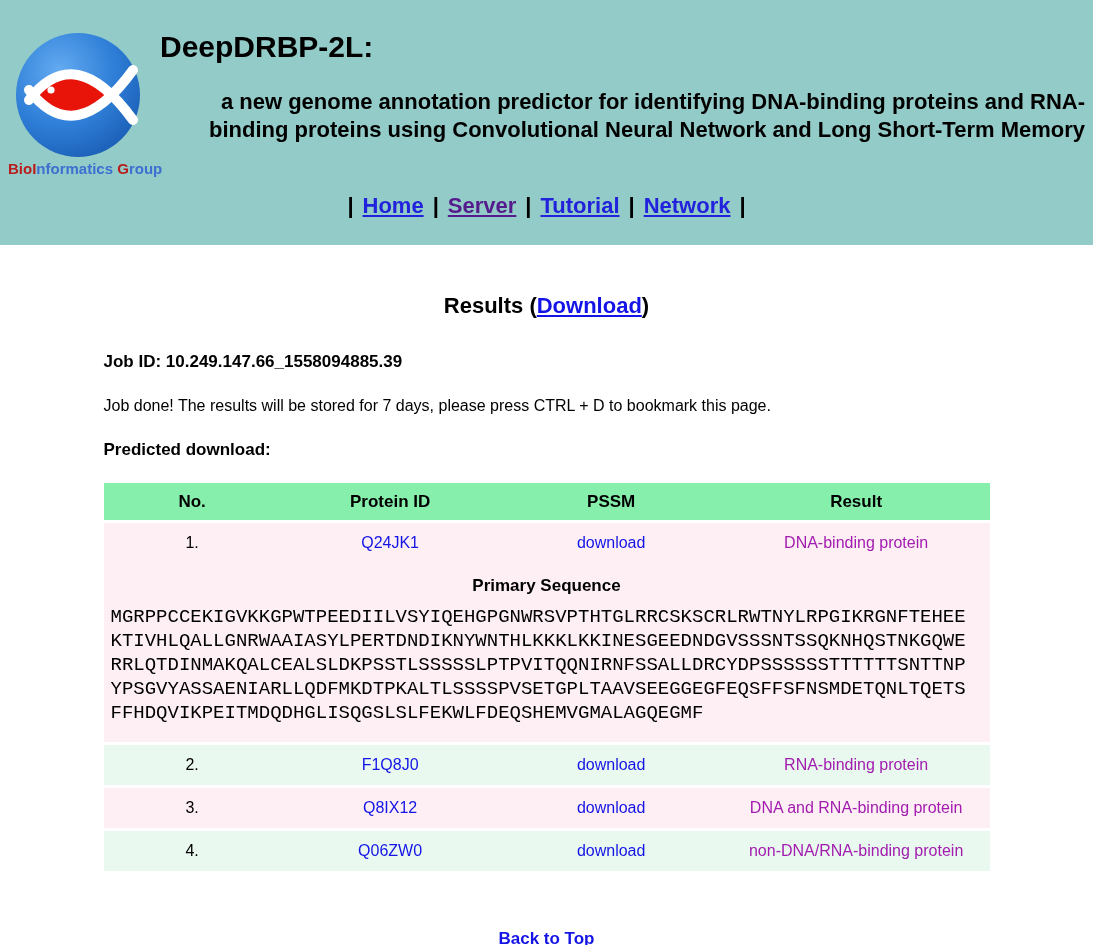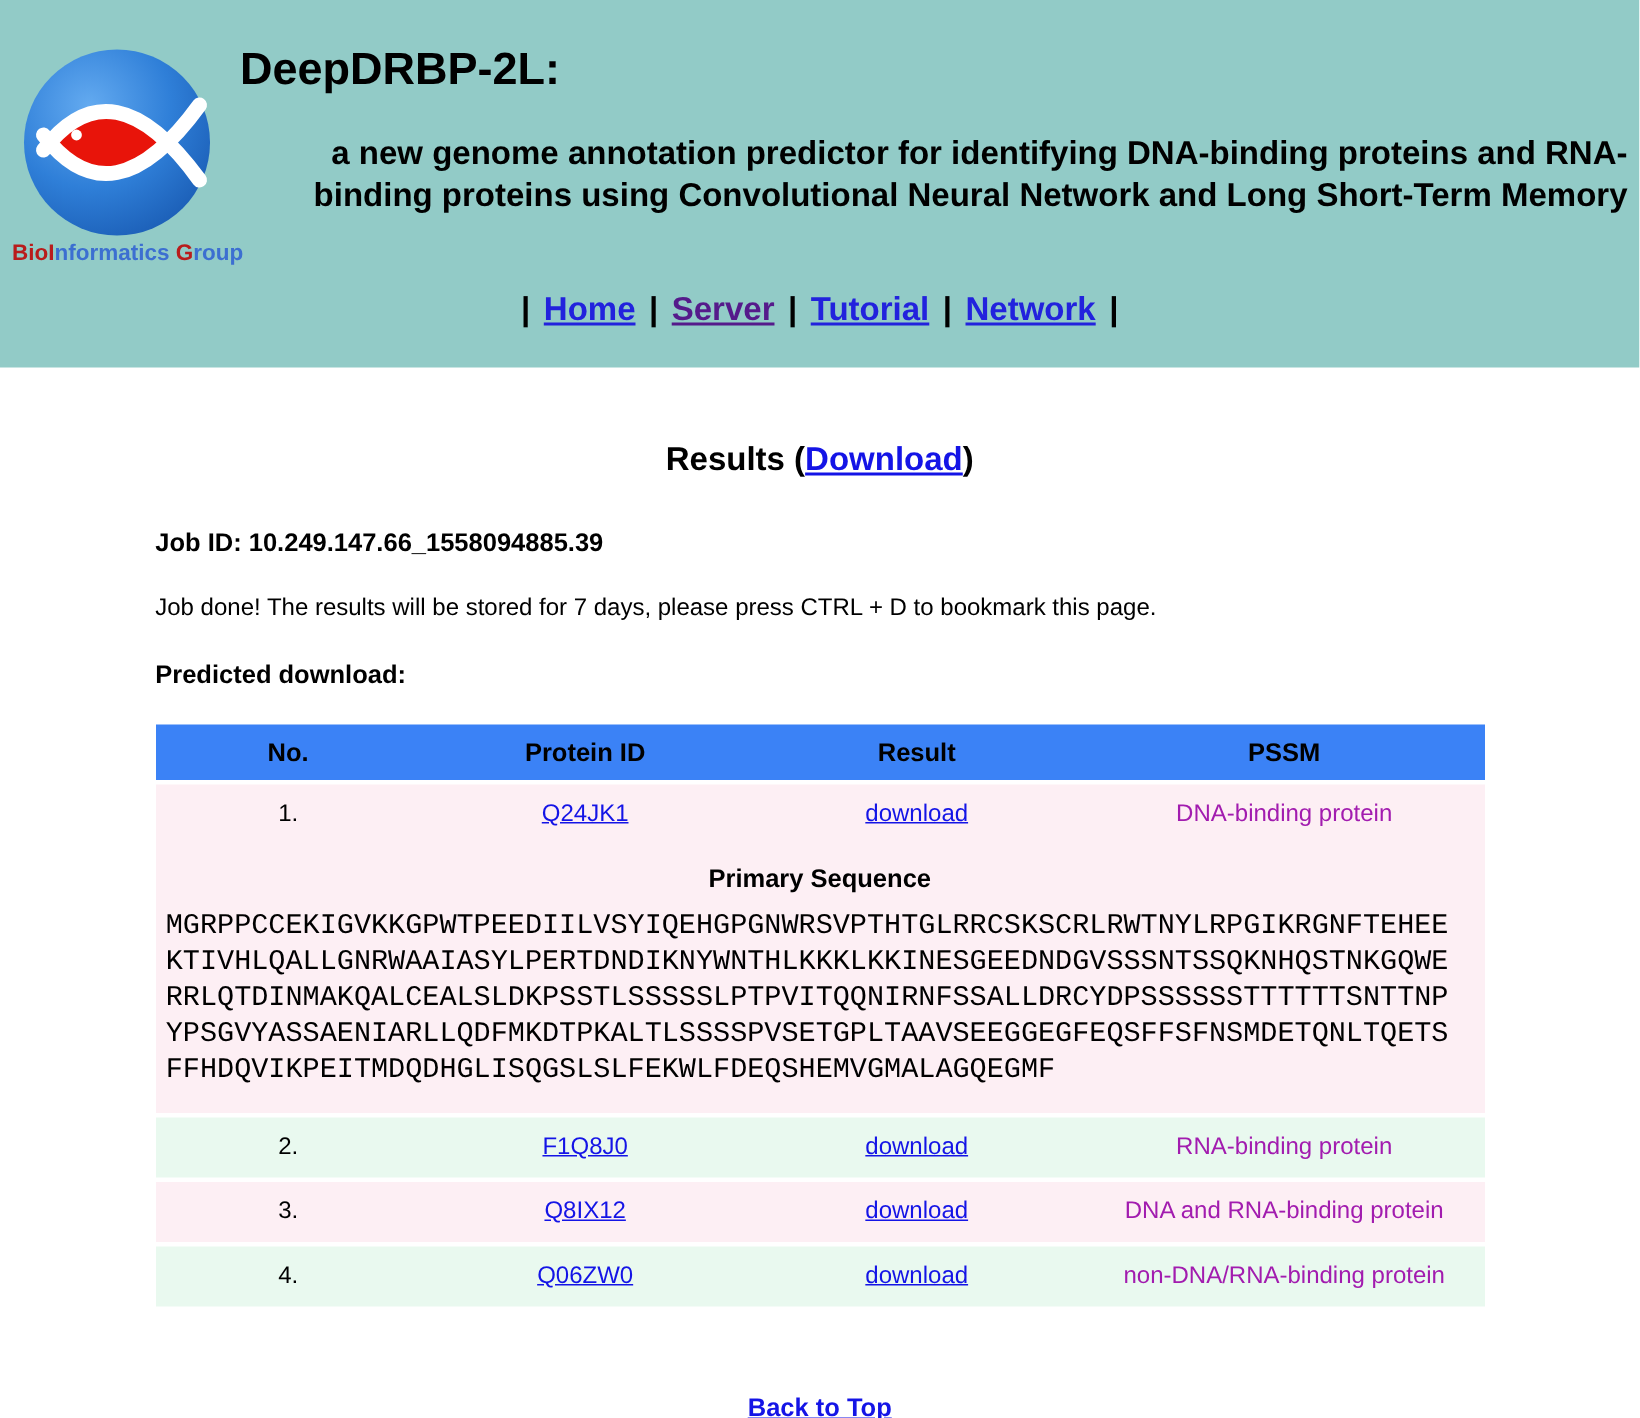--- a/index.html
+++ b/index.html
@@ -47,32 +47,32 @@
 
   
   .results-table { margin-top: 23px; }
   .t-grid {
     display: grid;
     grid-template-columns: 20% 24.7% 25.2% 30.1%;
     align-items: center;
     text-align: center;
   }
   .t-head {
-    background: #3b82f6;
+    background: #86efac;
     height: 37px;
     font-weight: bold;
     font-size: 17px;
     margin-bottom: 3px;
   }
   .t-row { height: 40px; font-size: 16px; }
   .row-block { margin-bottom: 3px; }
   .bg-pink { background: #fdeff4; }
   .bg-mint { background: #e9f9ef; }
   .result-text { color: #a21caf; }
-  a.table-link { color: #1414e6; text-decoration: underline; font-size: 16px; cursor: pointer; }
+  a.table-link { color: #1414e6; font-size: 16px; cursor: pointer; }
 
   .seq-heading { text-align: center; font-weight: bold; font-size: 17px; padding-top: 13px; }
   .seq-text {
     font-family: "Liberation Mono", "DejaVu Sans Mono", monospace;
     font-size: 19px;
     line-height: 24px;
     white-space: pre-wrap;
     word-break: break-all;
     padding: 9px 6px 17px 7px;
     margin: 0;
@@ -122,22 +122,22 @@
 
   <div class="job-done">Job done! The results will be stored for 7 days, please press CTRL + D to bookmark this page.</div>
 
   <div class="predicted">Predicted download:</div>
 
   <div class="results-table">
 
     <div class="t-grid t-head">
       <div>No.</div>
       <div>Protein ID</div>
+      <div>PSSM</div>
       <div>Result</div>
-      <div>PSSM</div>
     </div>
 
     <div class="row-block bg-pink">
       <div class="t-grid t-row">
         <div>1.</div>
         <div><a class="table-link">Q24JK1</a></div>
         <div><a class="table-link">download</a></div>
         <div class="result-text">DNA-binding protein</div>
       </div>
       <div class="seq-heading">Primary Sequence</div>

